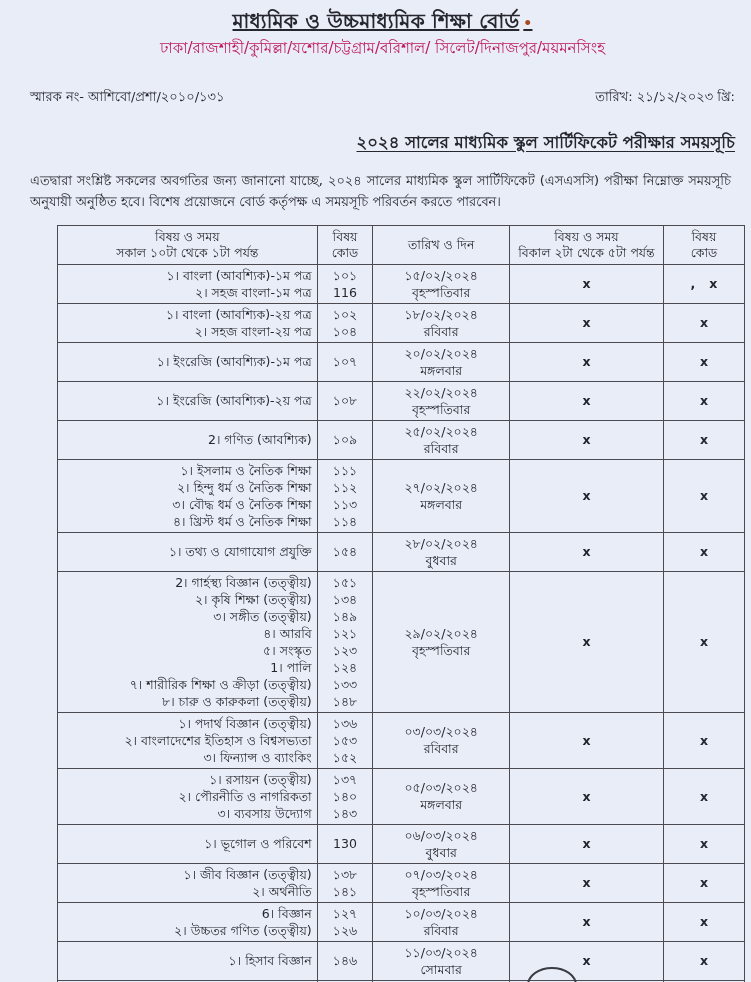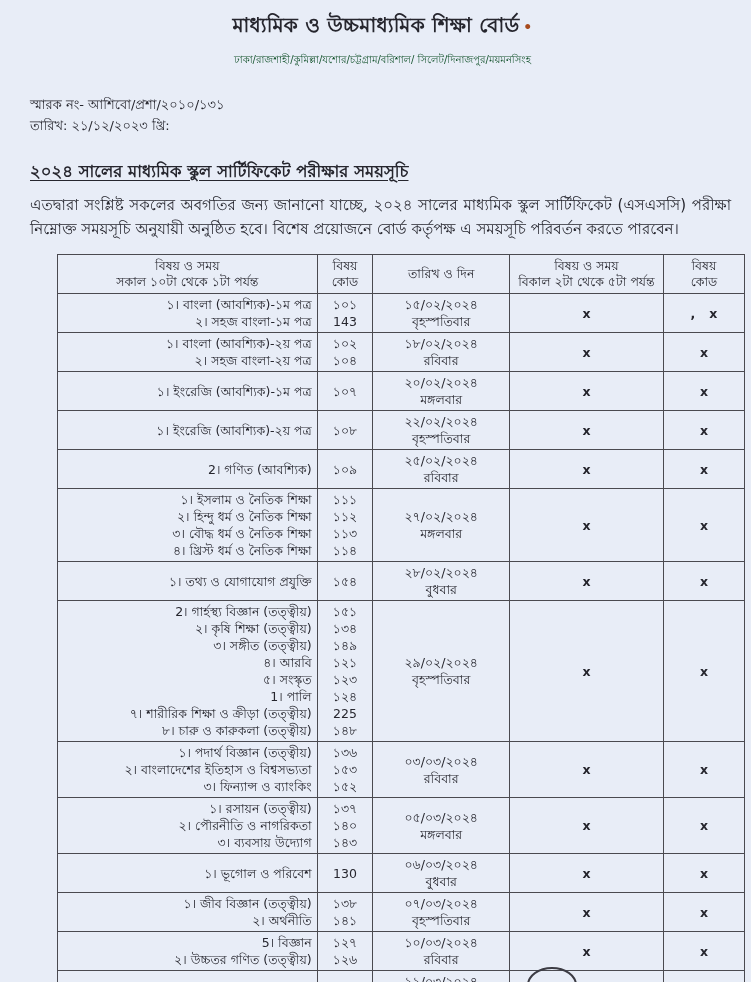--- a/index.html
+++ b/index.html
@@ -12,36 +12,36 @@
   html,body{width:751px;height:982px;overflow:hidden;}
   body{
     background:var(--bg);
     color:var(--ink);
     font-family:"DejaVu Sans","Liberation Sans",sans-serif;
     position:relative;
   }
   .page{position:relative;width:751px;height:982px;padding:8px 16px 0 30px;}
 
   .board-head{text-align:center;}
-  .board-title{font-size:20px;font-weight:bold;line-height:34px;letter-spacing:.2px;}
+  .board-title{font-size:20px;font-weight:bold;line-height:26px;letter-spacing:.2px;text-decoration:underline;}
   .board-title .dot{color:var(--dot);font-size:14px;margin-left:4px;vertical-align:middle;}
-  .board-offices{font-size:10px;margin-top:8px;color:#14532d;}
+  .board-offices{font-size:15px;margin-top:0;color:#be185d;}
 
   .memo-row{
     display:flex;justify-content:space-between;align-items:baseline;
-    margin-top:26px;font-size:13px;flex-direction:column;
+    margin-top:26px;font-size:13px;
   }
 
   .notice-title{
-    text-align:left;font-size:16.5px;font-weight:bold;margin-top:22px;
+    text-align:right;font-size:16.5px;font-weight:bold;margin-top:22px;
     text-decoration:underline;text-underline-offset:3px;
   }
 
   .intro{
-    margin-top:7px;font-size:15px;line-height:1.62;text-align:justify;
+    margin-top:13px;font-size:13px;line-height:1.62;text-align:justify;
     padding-right:4px;
   }
 
   table.schedule{
     border-collapse:collapse;table-layout:fixed;
     width:688px;margin:13px 0 0 27px;
     font-size:12.5px;
   }
   table.schedule th,table.schedule td{
     border:1px solid var(--border);
@@ -113,21 +113,21 @@
       </tr>
     </thead>
     <tbody>
         <tr>
           <td class="subject-cell">
             <div class="line">১। বাংলা (আবশ্যিক)-১ম পত্র</div>
             <div class="line">২। সহজ বাংলা-১ম পত্র</div>
           </td>
           <td class="code-cell">
             <div class="line">১০১</div>
-            <div class="line">143</div>
+            <div class="line">116</div>
           </td>
           <td class="date-cell">
             <div class="line">১৫/০২/২০২৪</div>
             <div class="line">বৃহস্পতিবার</div>
           </td>
           <td class="pm-cell"><span class="xmark">x</span></td>
           <td class="pmcode-cell"><span class="stray">,</span><span class="xmark">x</span></td>
         </tr>
         <tr>
           <td class="subject-cell">
@@ -232,21 +232,21 @@
             <div class="line">৭। শারীরিক শিক্ষা ও ক্রীড়া (তত্ত্বীয়)</div>
             <div class="line">৮। চারু ও কারুকলা (তত্ত্বীয়)</div>
           </td>
           <td class="code-cell">
             <div class="line">১৫১</div>
             <div class="line">১৩৪</div>
             <div class="line">১৪৯</div>
             <div class="line">১২১</div>
             <div class="line">১২৩</div>
             <div class="line">১২৪</div>
-            <div class="line">225</div>
+            <div class="line">১৩৩</div>
             <div class="line">১৪৮</div>
           </td>
           <td class="date-cell">
             <div class="line">২৯/০২/২০২৪</div>
             <div class="line">বৃহস্পতিবার</div>
           </td>
           <td class="pm-cell"><span class="xmark">x</span></td>
           <td class="pmcode-cell"><span class="xmark">x</span></td>
         </tr>
         <tr>
@@ -310,21 +310,21 @@
           </td>
           <td class="date-cell">
             <div class="line">০৭/০৩/২০২৪</div>
             <div class="line">বৃহস্পতিবার</div>
           </td>
           <td class="pm-cell"><span class="xmark">x</span></td>
           <td class="pmcode-cell"><span class="xmark">x</span></td>
         </tr>
         <tr>
           <td class="subject-cell">
-            <div class="line">5। বিজ্ঞান</div>
+            <div class="line">6। বিজ্ঞান</div>
             <div class="line">২। উচ্চতর গণিত (তত্ত্বীয়)</div>
           </td>
           <td class="code-cell">
             <div class="line">১২৭</div>
             <div class="line">১২৬</div>
           </td>
           <td class="date-cell">
             <div class="line">১০/০৩/২০২৪</div>
             <div class="line">রবিবার</div>
           </td>

